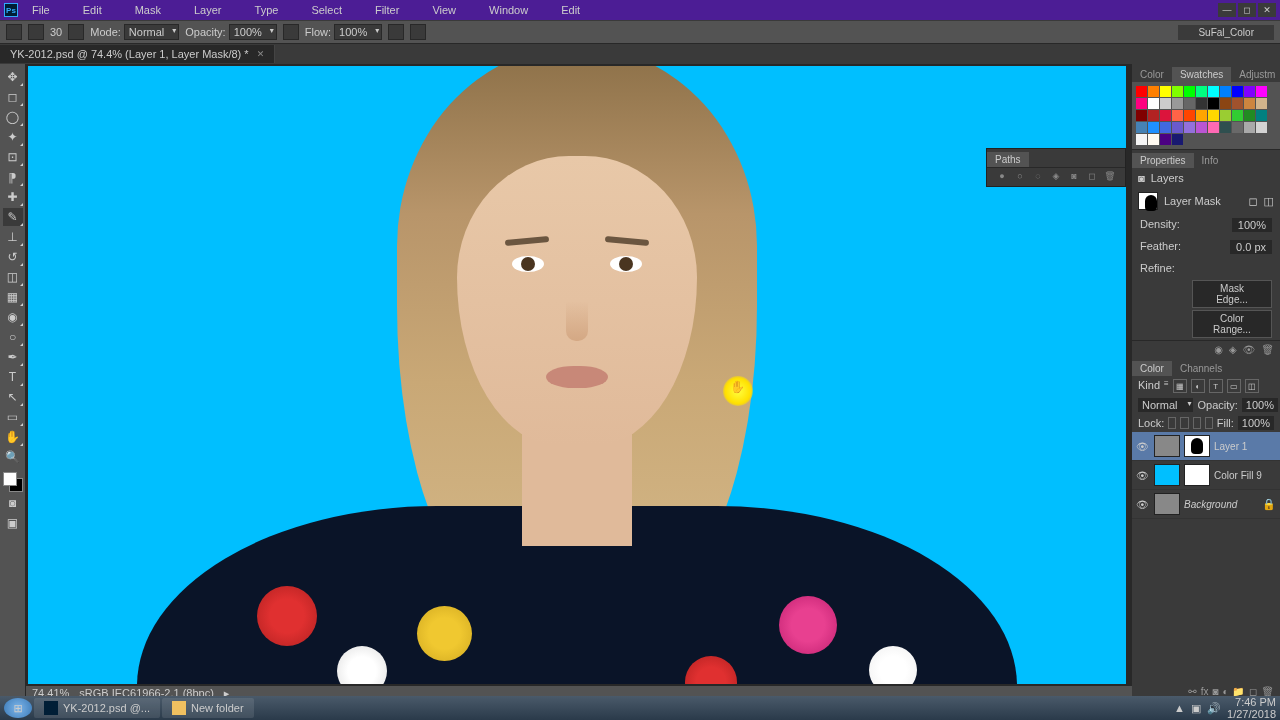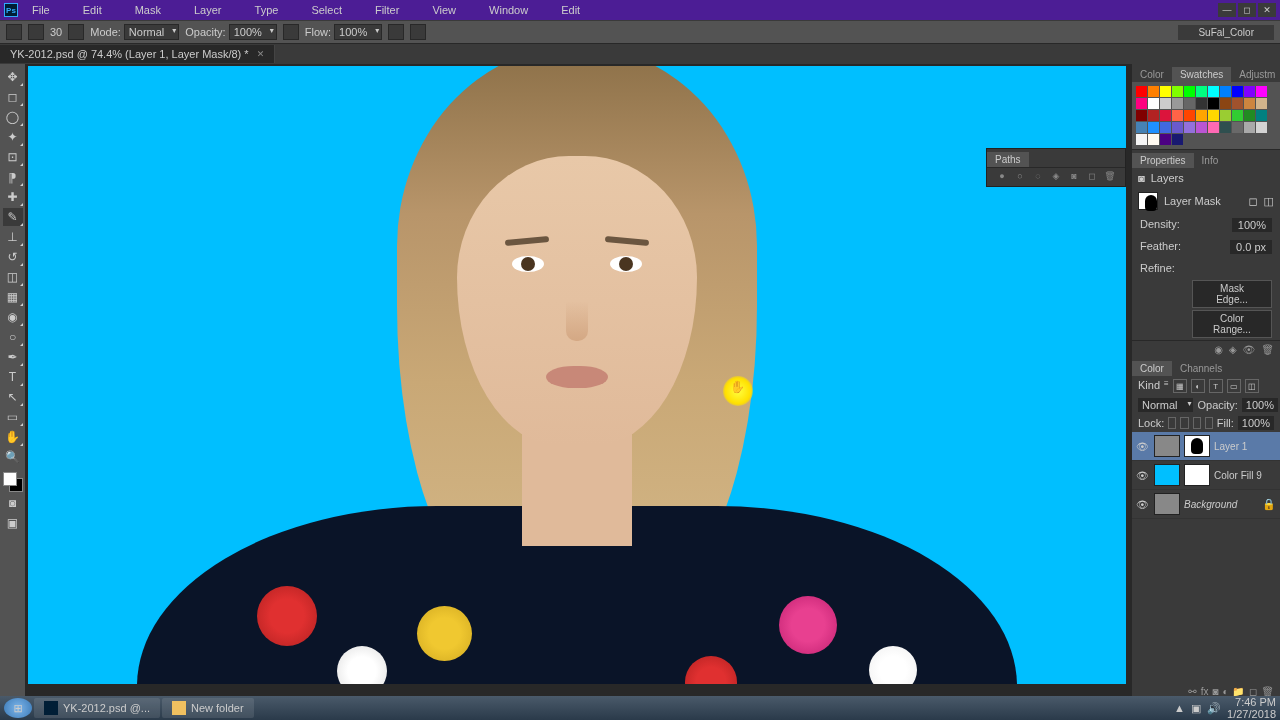--- a/index.html
+++ b/index.html
@@ -201,20 +201,25 @@
           <div class="flower f1"></div>
             <div class="flower f2"></div>
             <div class="flower f3"></div>
           <div class="flower f4"></div>
             <div class="flower f5"></div>
             <div class="flower f6"></div>
         </div>
       </div>
       <div class="cursor"></div>
     </div>
+    <div class="statusbar">
+      <span>74.41%</span>
+      <span>sRGB IEC61966-2.1 (8bpc)</span>
+      <span>▸</span>
+    </div>
   </div>
 
   <div class="panels">
     <div class="panel-tabs">
       <div class="ptab">Color</div>
       <div class="ptab active">Swatches</div>
       <div class="ptab">Adjustm</div>
 
     </div>
     <div class="swatches" id="swatches">

